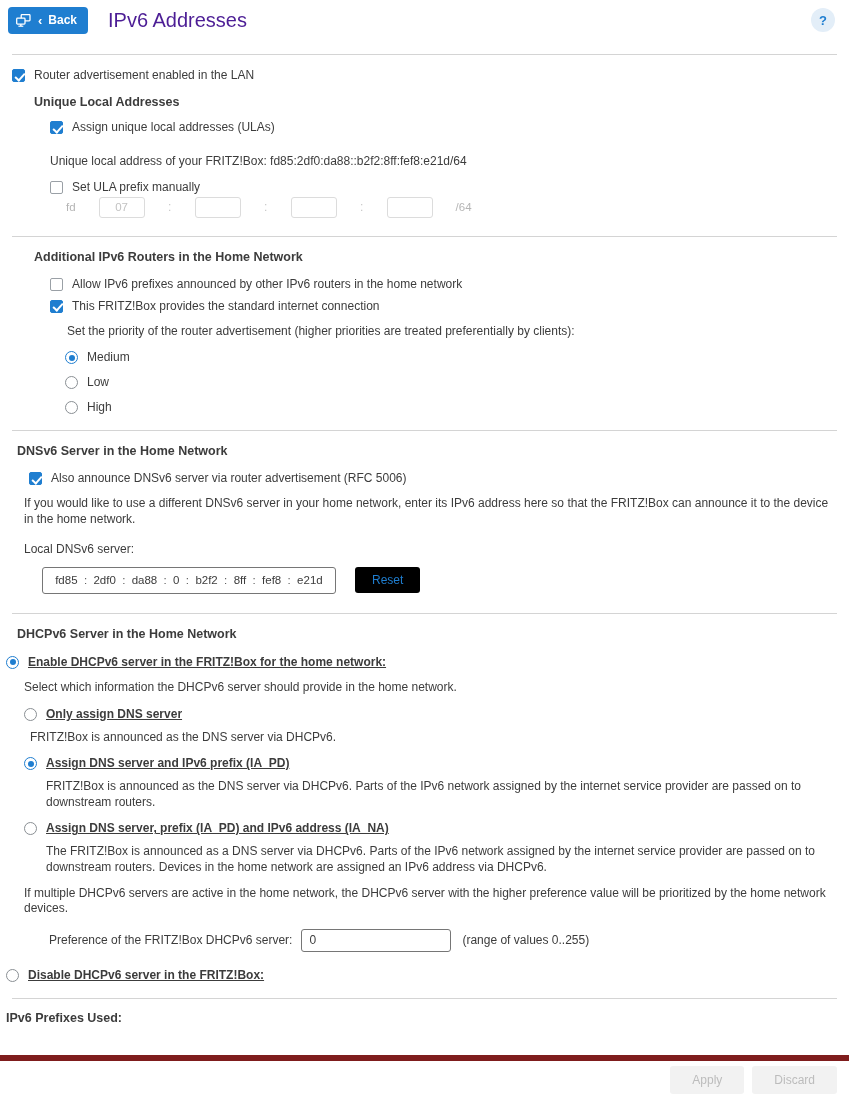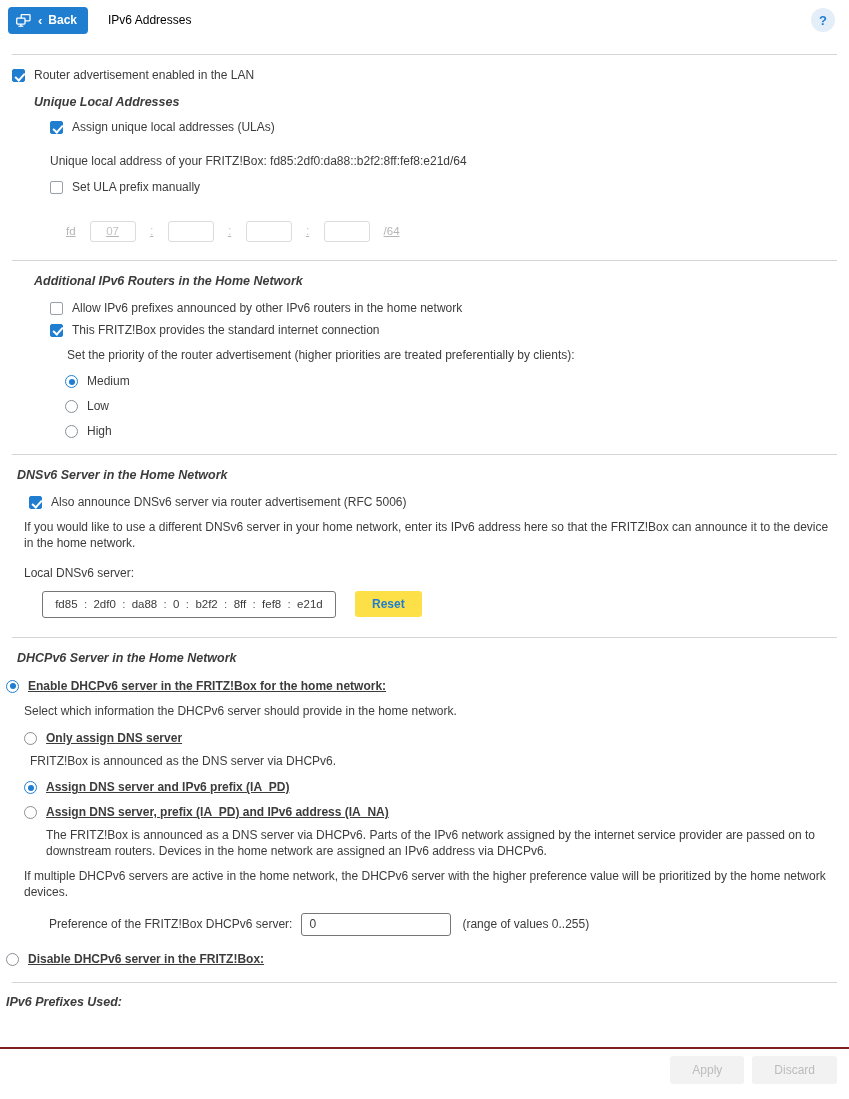--- a/index.html
+++ b/index.html
@@ -39,22 +39,22 @@
   }
   .back-btn .net-icon { display: flex; align-items: center; }
   .back-btn .chev {
     font-size: 13px;
     font-weight: bold;
     line-height: 1;
     margin-left: 1px;
   }
   .page-title {
     margin-left: 20px;
-    font-size: 12px;
-    color: #000000;
+    font-size: 20px;
+    color: #4c1d95;
   }
   .help-btn {
     position: absolute;
     right: 14px;
     top: 8px;
     width: 24px; height: 24px;
     border-radius: 50%;
     background: #e3eef8;
     color: #1f7ed0;
     font-size: 13px;
@@ -75,21 +75,20 @@
   }
   .hr {
     border: 0;
     border-top: 1px solid #d4d4d4;
     margin: 14px 0 0 0;
   }
   .sec-title {
     font-weight: bold;
     font-size: 12.5px;
     color: #3c3c3c;
-    font-style: italic;
   }
   .txt { color: #3c3c3c; line-height: 1.3; }
   .indent1 { margin-left: 22px; }
   .indent2 { margin-left: 38px; }
 
   
   .row { display: flex; align-items: flex-start; }
   .cb {
     width: 13px; height: 13px;
     border-radius: 2px;
@@ -135,25 +134,24 @@
     border-radius: 50%;
     background: #1f7ed0;
   }
   .rd-label { margin-left: 9px; line-height: 14px; }
   .bold { font-weight: bold; text-decoration: underline; }
 
   
   .ula-row {
     display: flex;
     align-items: center;
-    gap: 8px;
-    margin-top: 27px;
+    gap: 17px;
+    margin-top: 3px;
     margin-left: 54px;
     color: #b5b5b5;
-    text-decoration: underline;
   }
   .ula-prefix { margin-right: 6px; font-size: 11.5px; }
   .ula-box {
     width: 46px; height: 21px;
     border: 1px solid #dcdcdc;
     border-radius: 3px;
     background: #fff;
     color: #c2c2c2;
     font-size: 11.5px;
     text-align: center;
@@ -177,24 +175,24 @@
     display: flex;
     align-items: center;
     justify-content: space-around;
     padding: 0 9px;
     font-size: 11.5px;
     color: #3c3c3c;
   }
   .dns-box span { white-space: nowrap; }
   .dns-sep { color: #5a5a5a; }
   .reset-btn {
-    background: #fde047;
+    background: #000000;
     color: #1f7ed0;
     font-size: 12px;
-    font-weight: bold;
+    font-weight: normal;
     border-radius: 3px;
     padding: 6px 17px;
     cursor: pointer;
   }
 
   .pref-row {
     display: flex;
     align-items: center;
     margin-top: 12px;
     margin-left: 37px;
@@ -210,23 +208,23 @@
     color: #3c3c3c;
     font-family: "Liberation Sans", sans-serif;
     line-height: 21px;
     background: #fff;
   }
   .pref-hint { margin-left: 11px; font-size: 12px; }
 
   
   .footer {
     position: absolute;
-    left: 0; right: 0; bottom: 8px;
+    left: 0; right: 0; bottom: 0;
     height: 44px;
-    border-top: 2px solid #7f1d1d;
+    border-top: 6px solid #7f1d1d;
     display: flex;
     align-items: center;
     justify-content: flex-end;
     padding-right: 12px;
     gap: 8px;
   }
   .ft-btn {
     background: #f2f2f2;
     color: #bcbcbc;
     font-size: 12px;
@@ -368,20 +366,21 @@
   <div class="row" style="margin-top:11px; margin-left:12px">
     <span class="rd"></span>
     <span class="rd-label bold">Only assign DNS server</span>
   </div>
   <div class="txt" style="margin-top:9px; margin-left:18px">FRITZ!Box is announced as the DNS server via DHCPv6.</div>
 
   <div class="row" style="margin-top:11px; margin-left:12px">
     <span class="rd checked"></span>
     <span class="rd-label bold">Assign DNS server and IPv6 prefix (IA_PD)</span>
   </div>
+  <div class="txt" style="margin-top:9px; margin-left:34px">FRITZ!Box is announced as the DNS server via DHCPv6. Parts of the IPv6 network assigned by the internet service provider are passed on to downstream routers.</div>
 
   <div class="row" style="margin-top:11px; margin-left:12px">
     <span class="rd"></span>
     <span class="rd-label bold">Assign DNS server, prefix (IA_PD) and IPv6 address (IA_NA)</span>
   </div>
   <div class="txt" style="margin-top:9px; margin-left:34px; width:804px">The FRITZ!Box is announced as a DNS server via DHCPv6. Parts of the IPv6 network assigned by the internet service provider are passed on to downstream routers. Devices in the home network are assigned an IPv6 address via DHCPv6.</div>
 
   <div class="txt" style="margin-top:10px; margin-left:12px">If multiple DHCPv6 servers are active in the home network, the DHCPv6 server with the higher preference value will be prioritized by the home network devices.</div>
 
   <div class="pref-row">

